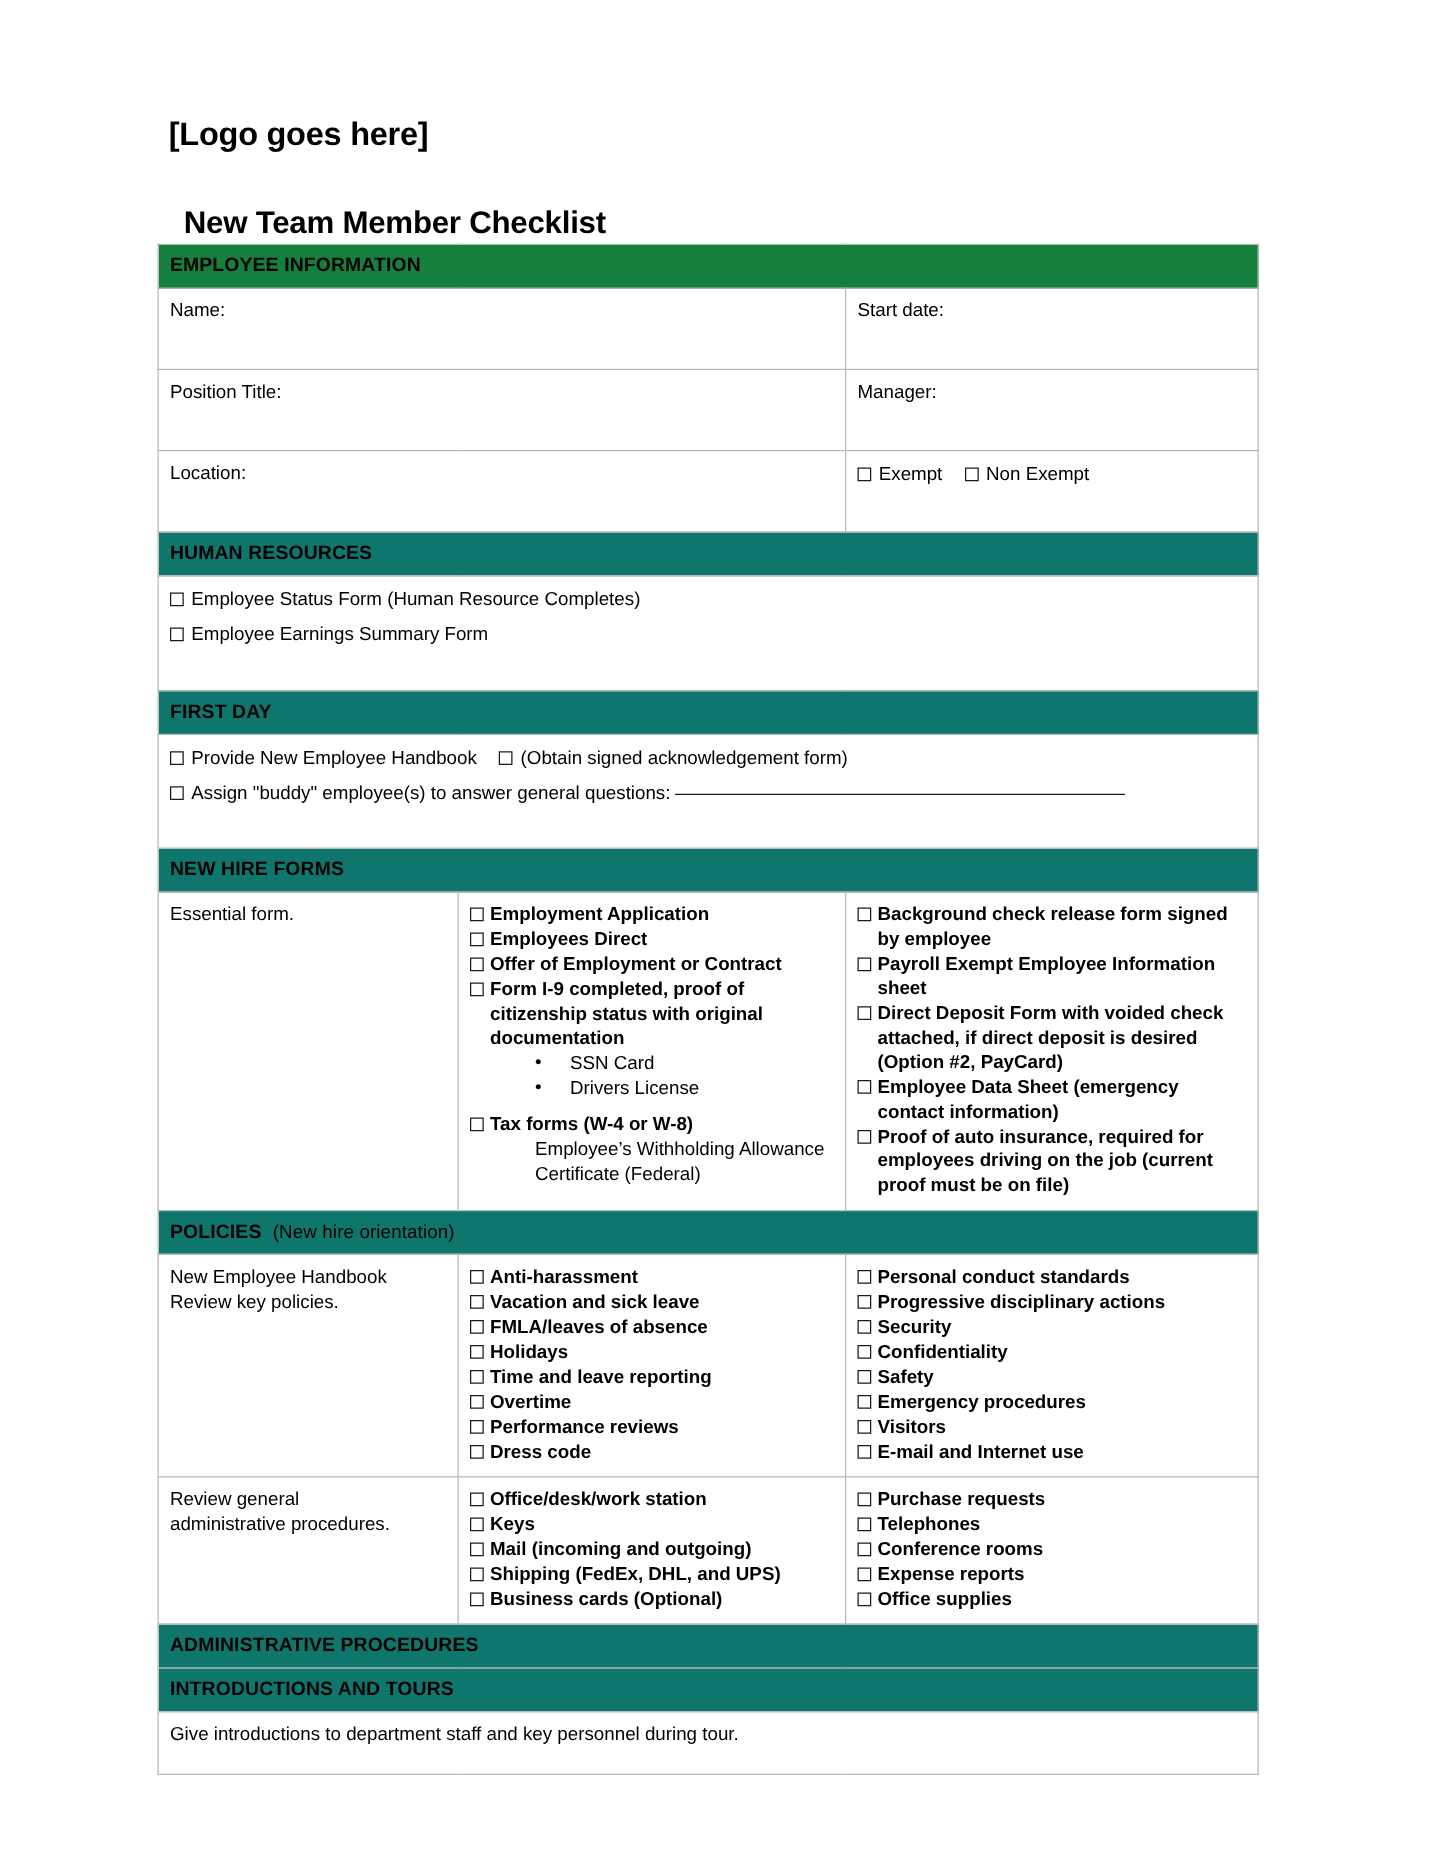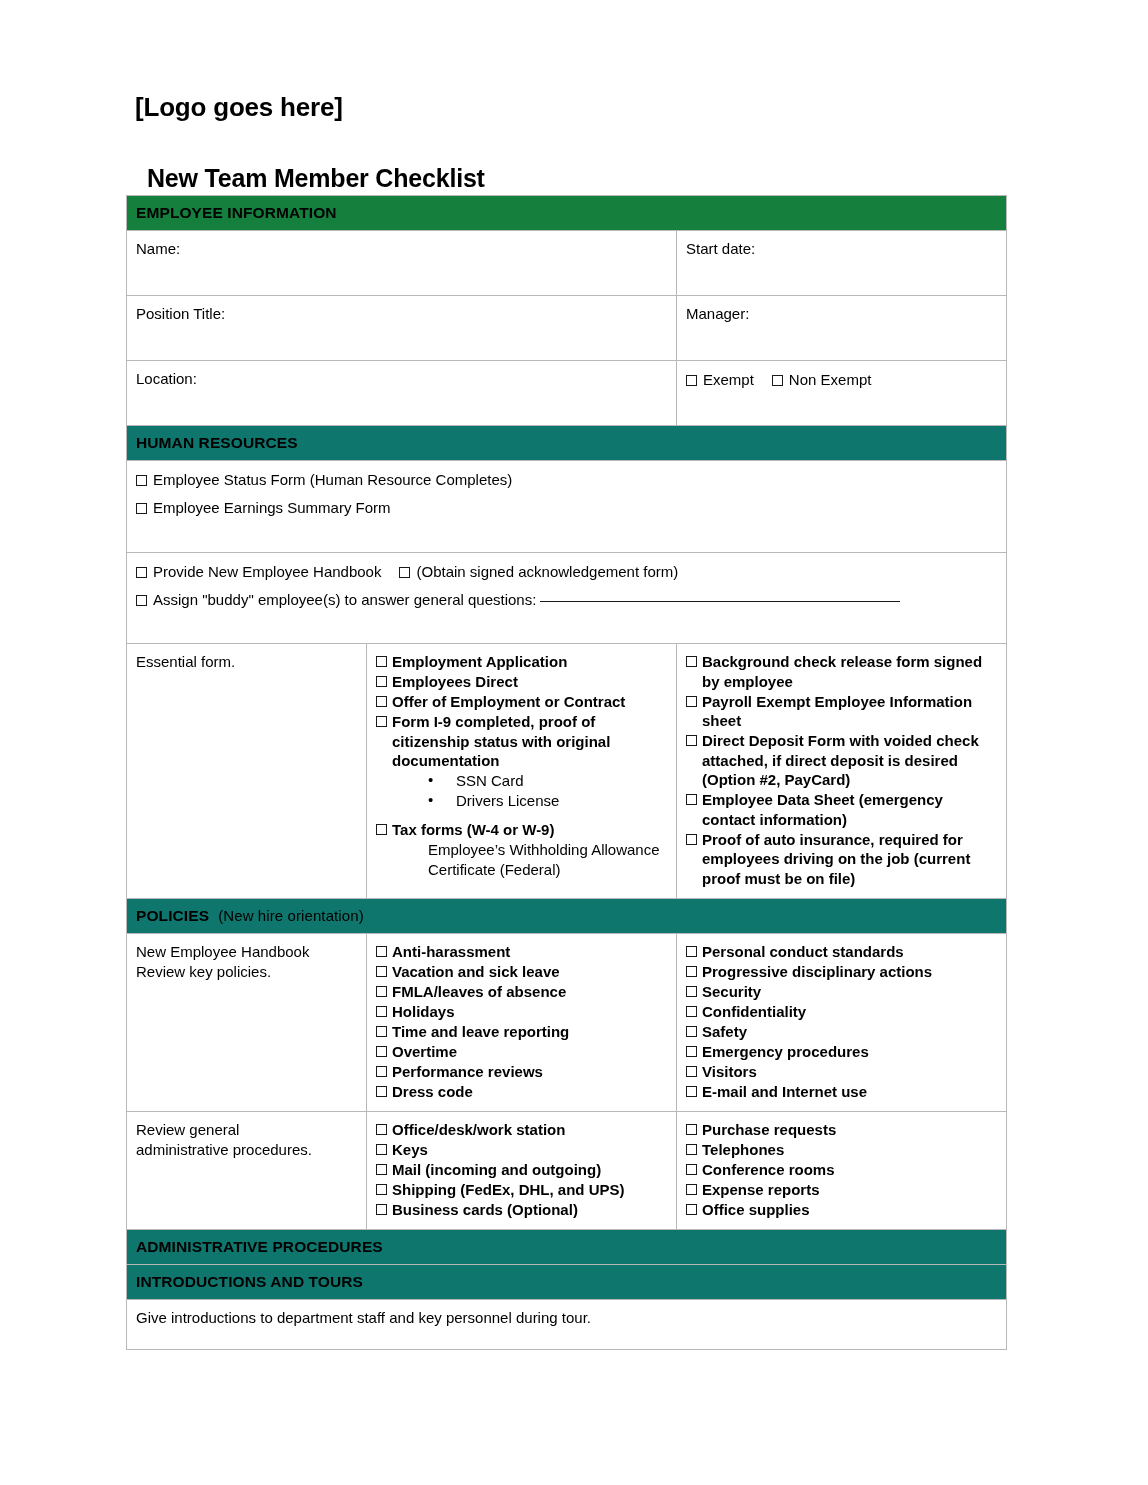--- a/index.html
+++ b/index.html
@@ -198,30 +198,36 @@
           <div class="inline-row">
             <span class="cb"></span><span>Employee Status Form  (Human Resource Completes)</span>
           </div>
           <div class="inline-row">
             <span class="cb"></span><span>Employee Earnings Summary Form</span>
           </div>
         </td>
       </tr>
 
       <tr>
+        <td class="sec-head" colspan="3">FIRST DAY</td>
+      </tr>
+      <tr>
         <td class="cell" colspan="3" style="height:73px">
           <div class="inline-row">
             <span class="cb"></span><span>Provide New Employee Handbook</span><span class="gap2"></span><span class="cb"></span><span>(Obtain signed acknowledgement form)</span>
           </div>
           <div class="inline-row">
             <span class="cb"></span><span>Assign "buddy" employee(s) to answer general questions:</span><span class="blank-line"></span>
           </div>
         </td>
       </tr>
 
+      <tr>
+        <td class="sec-head" colspan="3">NEW HIRE FORMS</td>
+      </tr>
       <tr>
         <td class="cell">
           <div class="plain-text">Essential form.</div>
         </td>
         <td class="cell list-tight">
           <div class="cb-row">
             <span class="cb"></span>
               <span class="txt">Employment Application</span>
           </div>
           <div class="cb-row">
@@ -236,21 +242,21 @@
             <span class="cb"></span>
               <span class="txt">Form I-9 completed, proof of citizenship status with original documentation</span>
           </div>
           <ul class="bullets">
             <li>SSN Card</li>
             <li>Drivers License</li>
           </ul>
           <div class="spacer-sm"></div>
           <div class="cb-row">
             <span class="cb"></span>
-              <span class="txt">Tax forms (W-4 or W-9)</span>
+              <span class="txt">Tax forms (W-4 or W-8)</span>
           </div>
           <div class="indent-sub">Employee’s Withholding Allowance Certificate (Federal)</div>
         </td>
         <td class="cell list-tight">
           <div class="cb-row">
             <span class="cb"></span>
               <span class="txt">Background check release form signed by employee</span>
           </div>
           <div class="cb-row">
             <span class="cb"></span>

